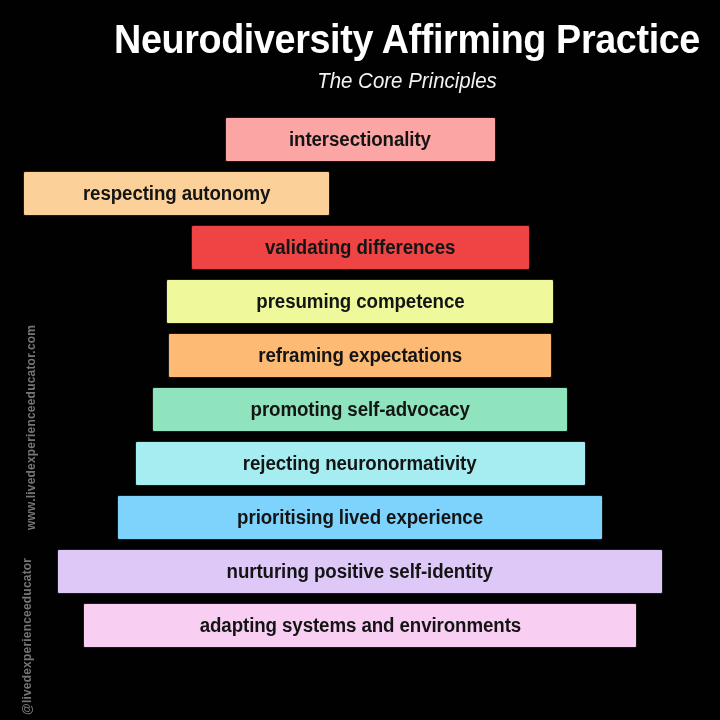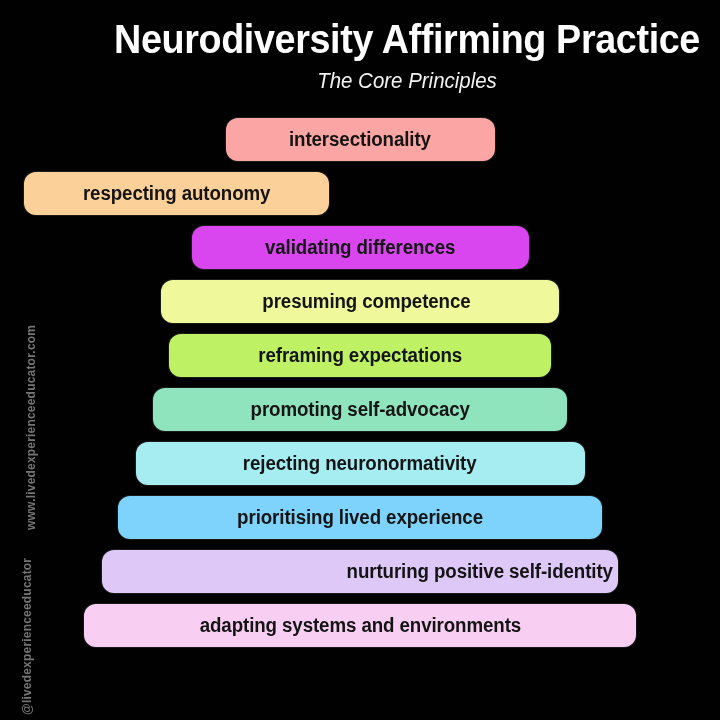--- a/index.html
+++ b/index.html
@@ -61,21 +61,21 @@
   .pyramid {
     position: absolute;
     top: 118px;
     left: 0;
     width: 720px;
   }
   .bar {
     position: relative;
     margin: 0 auto 11px auto;
     height: 43px;
-    border-radius: 12px;
+    border-radius: 1px;
     box-shadow: 0 0 0 1px rgba(255,255,255,0.10);
     display: flex;
     align-items: center;
     justify-content: center;
   }
   .bar-label {
     font-family: "Liberation Sans Narrow", "Liberation Sans", sans-serif;
     font-weight: bold;
     font-size: 19.5px;
     color: #141414;
@@ -119,39 +119,39 @@
     <div class="subtitle">The Core Principles</div>
   </div>
 
   <div class="pyramid" id="pyramid">
       <div class="bar" style="width: 269px; background: rgb(251, 165, 165);">
         <span class="bar-label">intersectionality</span>
       </div>
       <div class="bar" style="width: 305px; background: rgb(252, 209, 153); margin-left: 24px;">
         <span class="bar-label">respecting autonomy</span>
       </div>
-      <div class="bar" style="width: 337px; background: #d946ef;">
+      <div class="bar" style="width: 337px; background: #ef4444;">
         <span class="bar-label">validating differences</span>
       </div>
-      <div class="bar" style="width: 386px; background: rgb(239, 249, 155); padding-left: 12px;">
+      <div class="bar" style="width: 386px; background: rgb(239, 249, 155);">
         <span class="bar-label">presuming competence</span>
       </div>
-      <div class="bar" style="width: 382px; background: #bef264;">
+      <div class="bar" style="width: 382px; background: #fdba74;">
         <span class="bar-label">reframing expectations</span>
       </div>
       <div class="bar" style="width: 414px; background: rgb(143, 227, 189);">
         <span class="bar-label">promoting self-advocacy</span>
       </div>
       <div class="bar" style="width: 449px; background: rgb(166, 237, 242); text-align: center;">
         <span class="bar-label">rejecting neuronormativity</span>
       </div>
       <div class="bar" style="width: 484px; background: #7dd3fc;">
         <span class="bar-label">prioritising lived experience</span>
       </div>
-      <div class="bar" style="width: 516px; background: rgb(221, 200, 247); justify-content: flex-end;">
+      <div class="bar" style="width: 604px; background: rgb(221, 200, 247);">
         <span class="bar-label">nurturing positive self-identity</span>
       </div>
       <div class="bar" style="width: 552px; background: rgb(248, 207, 242);">
         <span class="bar-label">adapting systems and environments</span>
       </div>
     </div>
 
   <div class="watermark watermark-url">www.livedexperienceeducator.com</div>
 
   <div class="watermark watermark-handle">@livedexperienceeducator</div>

